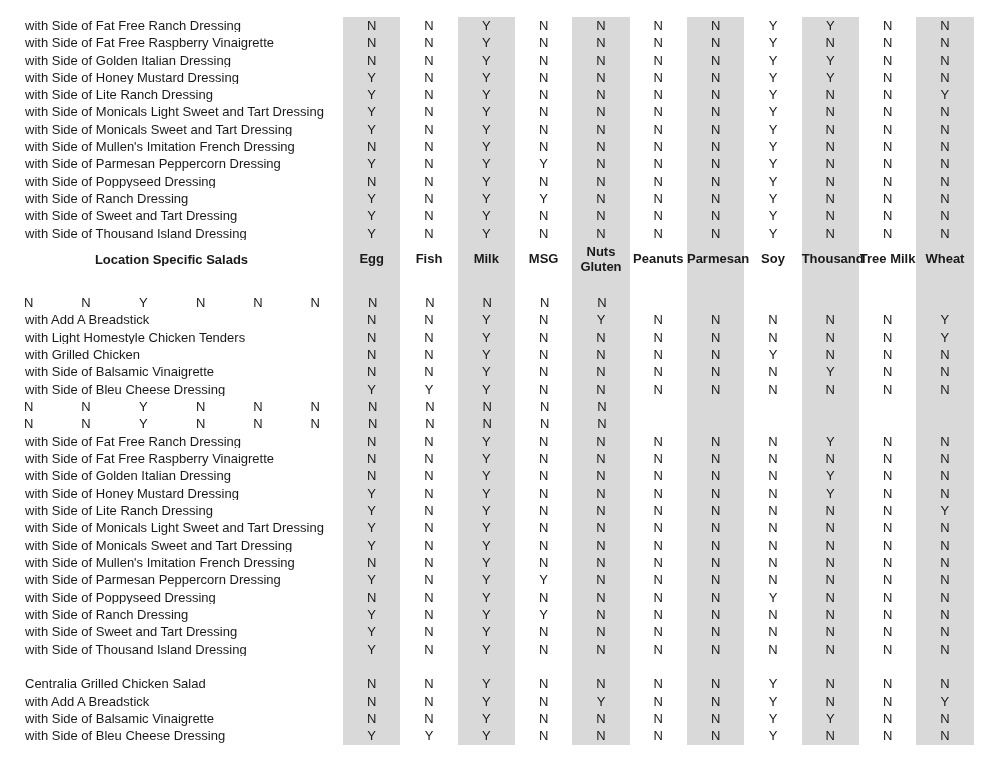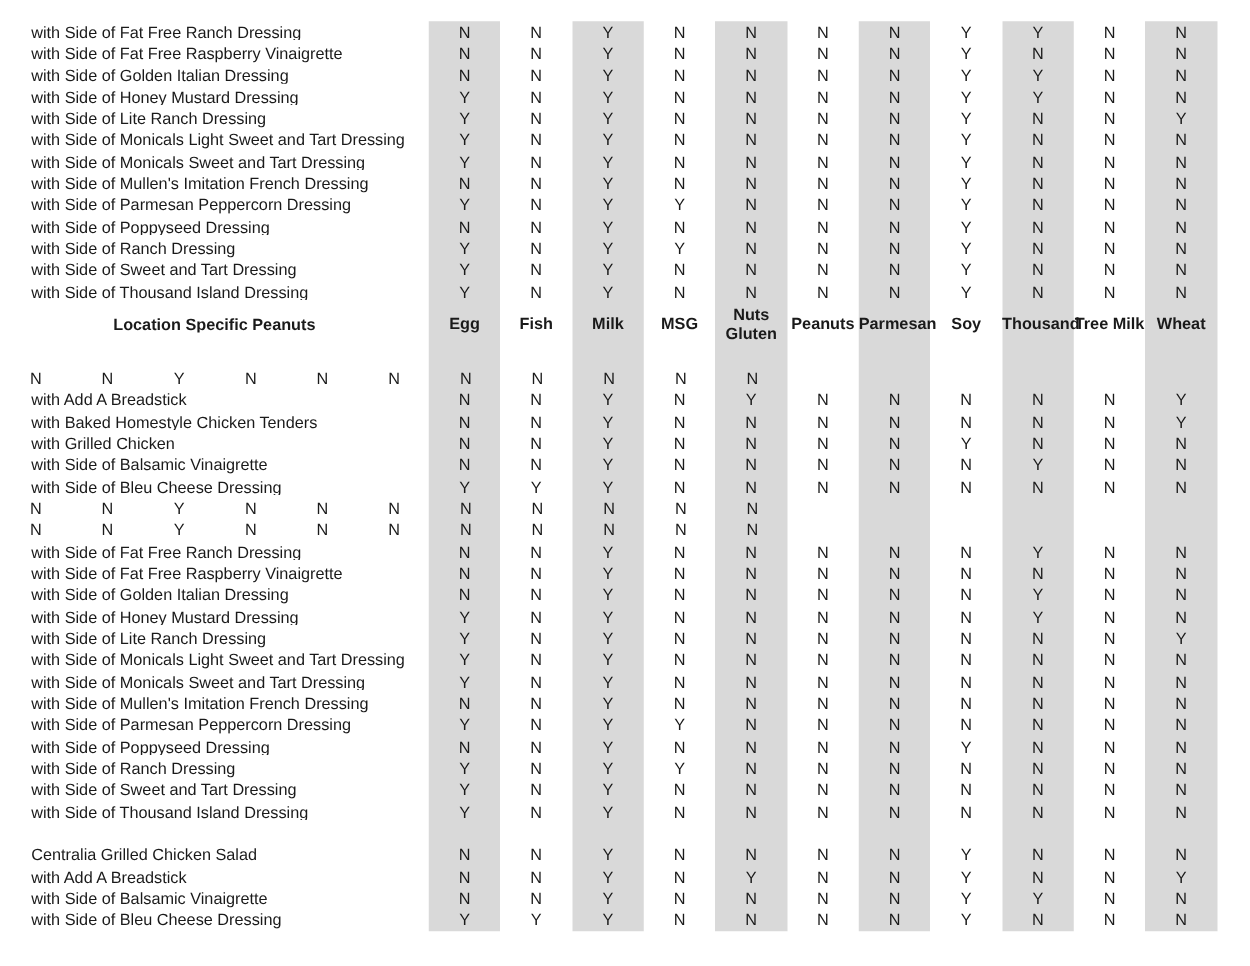--- a/index.html
+++ b/index.html
@@ -227,21 +227,21 @@
         <div class="cell val">N</div>
         <div class="cell val">N</div>
         <div class="cell val">N</div>
         <div class="cell val">N</div>
         <div class="cell val">Y</div>
         <div class="cell val">N</div>
         <div class="cell val">N</div>
         <div class="cell val">N</div>
       </div>
       <div class="row header-row">
-        <div class="cell name">Location Specific Peanuts</div>
+        <div class="cell name">Location Specific Salads</div>
         <div class="cell val">Egg</div>
         <div class="cell val">Fish</div>
         <div class="cell val">Milk</div>
         <div class="cell val">MSG</div>
         <div class="cell val">Nuts Gluten</div>
         <div class="cell val">Peanuts</div>
         <div class="cell val">Parmesan</div>
         <div class="cell val">Soy</div>
         <div class="cell val">Thousand</div>
         <div class="cell val">Tree Milk</div>
@@ -269,21 +269,21 @@
         <div class="cell val">N</div>
         <div class="cell val">Y</div>
         <div class="cell val">N</div>
         <div class="cell val">N</div>
         <div class="cell val">N</div>
         <div class="cell val">N</div>
         <div class="cell val">N</div>
         <div class="cell val">Y</div>
       </div>
       <div class="row">
-        <div class="cell name">with Baked Homestyle Chicken Tenders</div>
+        <div class="cell name">with Light Homestyle Chicken Tenders</div>
         <div class="cell val">N</div>
         <div class="cell val">N</div>
         <div class="cell val">Y</div>
         <div class="cell val">N</div>
         <div class="cell val">N</div>
         <div class="cell val">N</div>
         <div class="cell val">N</div>
         <div class="cell val">N</div>
         <div class="cell val">N</div>
         <div class="cell val">N</div>

